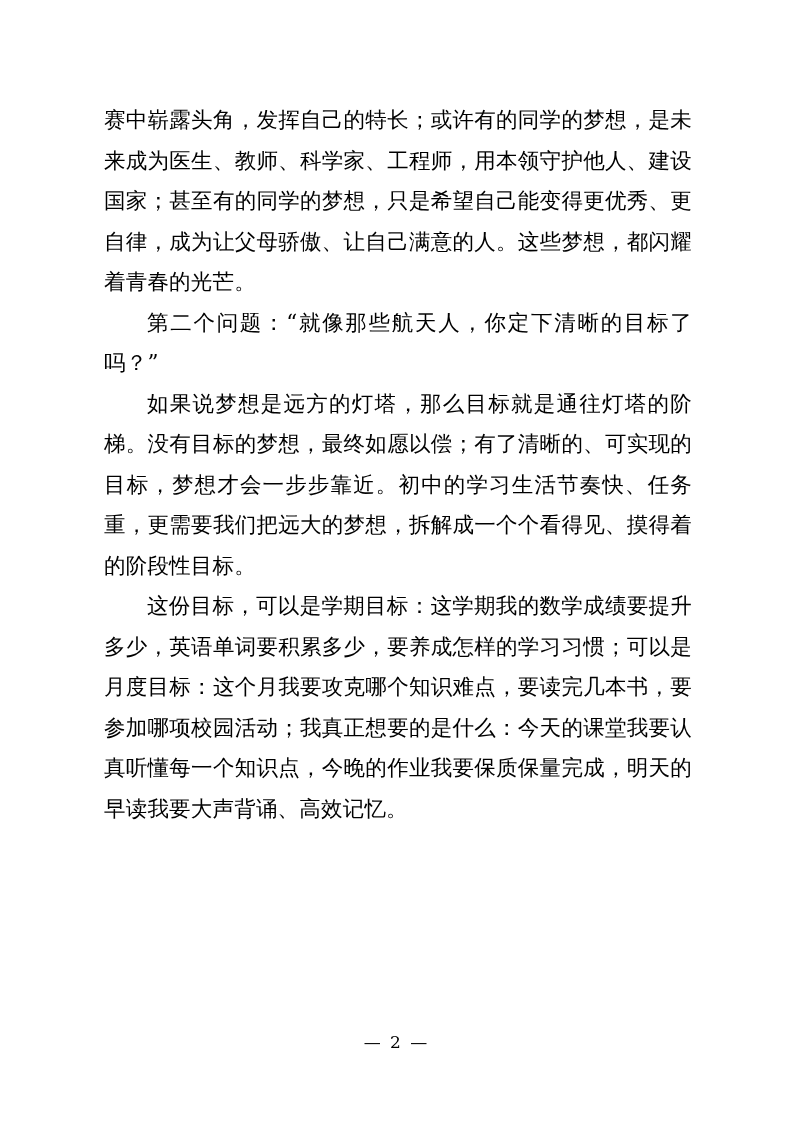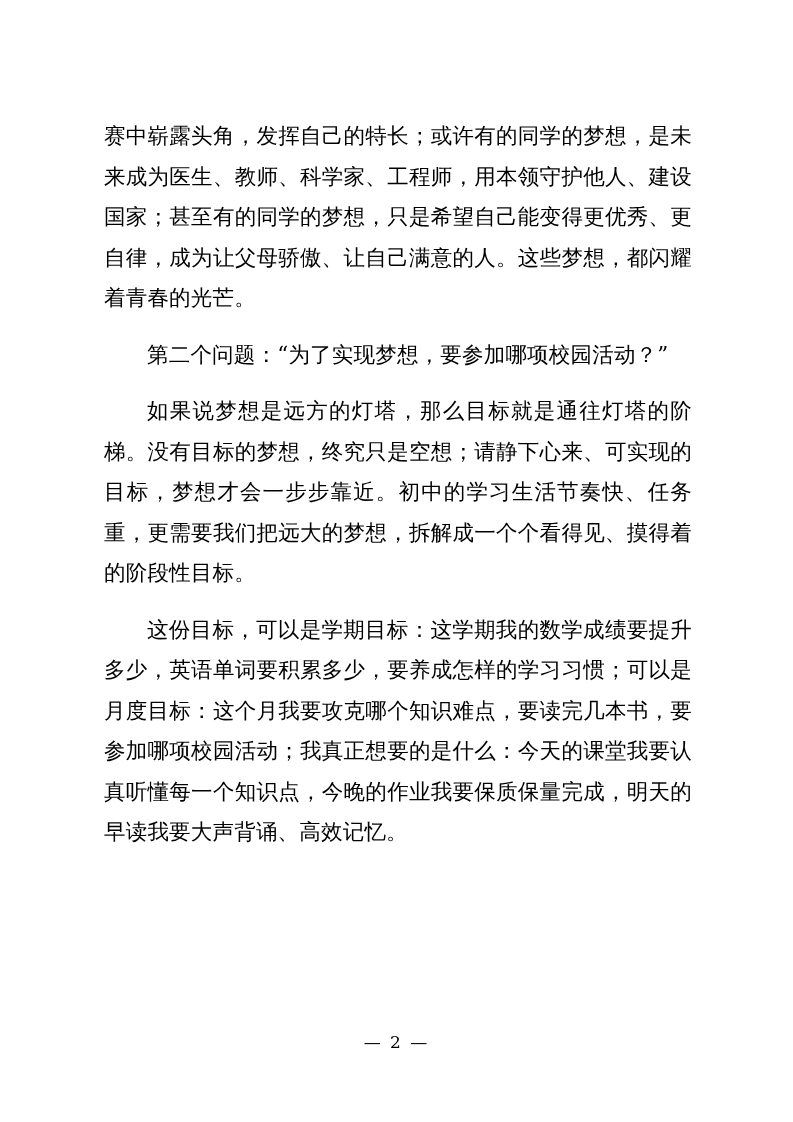--- a/index.html
+++ b/index.html
@@ -25,21 +25,21 @@
     position: absolute;
     left: 104px;
     top: 100px;
     width: 588px;
   }
   .para {
     font-size: 21.5px;
     line-height: 40.5px;
     text-align: justify;
     text-justify: inter-ideograph;
-    margin: 16px 0 0 0;
+    margin: 0 0 0 0;
     letter-spacing: 0.2px;
   }
   .indent {
     text-indent: 2em;
   }
   .footer {
     position: absolute;
     left: 0;
     right: 0;
     top: 1032px;
@@ -49,18 +49,18 @@
     color: #000000;
     letter-spacing: 2px;
   }
 </style>
 </head>
 <body>
 
 <div class="page">
   <div class="content">
     <p class="para">赛中崭露头角，发挥自己的特长；或许有的同学的梦想，是未来成为医生、教师、科学家、工程师，用本领守护他人、建设国家；甚至有的同学的梦想，只是希望自己能变得更优秀、更自律，成为让父母骄傲、让自己满意的人。这些梦想，都闪耀着青春的光芒。</p>
-    <p class="para indent">第二个问题：“为了实现梦想，要参加哪项校园活动？”</p>
-    <p class="para indent">如果说梦想是远方的灯塔，那么目标就是通往灯塔的阶梯。没有目标的梦想，终究只是空想；请静下心来、可实现的目标，梦想才会一步步靠近。初中的学习生活节奏快、任务重，更需要我们把远大的梦想，拆解成一个个看得见、摸得着的阶段性目标。</p>
+    <p class="para indent">第二个问题：“就像那些航天人，你定下清晰的目标了吗？”</p>
+    <p class="para indent">如果说梦想是远方的灯塔，那么目标就是通往灯塔的阶梯。没有目标的梦想，最终如愿以偿；有了清晰的、可实现的目标，梦想才会一步步靠近。初中的学习生活节奏快、任务重，更需要我们把远大的梦想，拆解成一个个看得见、摸得着的阶段性目标。</p>
     <p class="para indent">这份目标，可以是学期目标：这学期我的数学成绩要提升多少，英语单词要积累多少，要养成怎样的学习习惯；可以是月度目标：这个月我要攻克哪个知识难点，要读完几本书，要参加哪项校园活动；我真正想要的是什么：今天的课堂我要认真听懂每一个知识点，今晚的作业我要保质保量完成，明天的早读我要大声背诵、高效记忆。</p>
   </div>
   <div class="footer">— 2 —</div>
 </div>
 
 </body></html>

